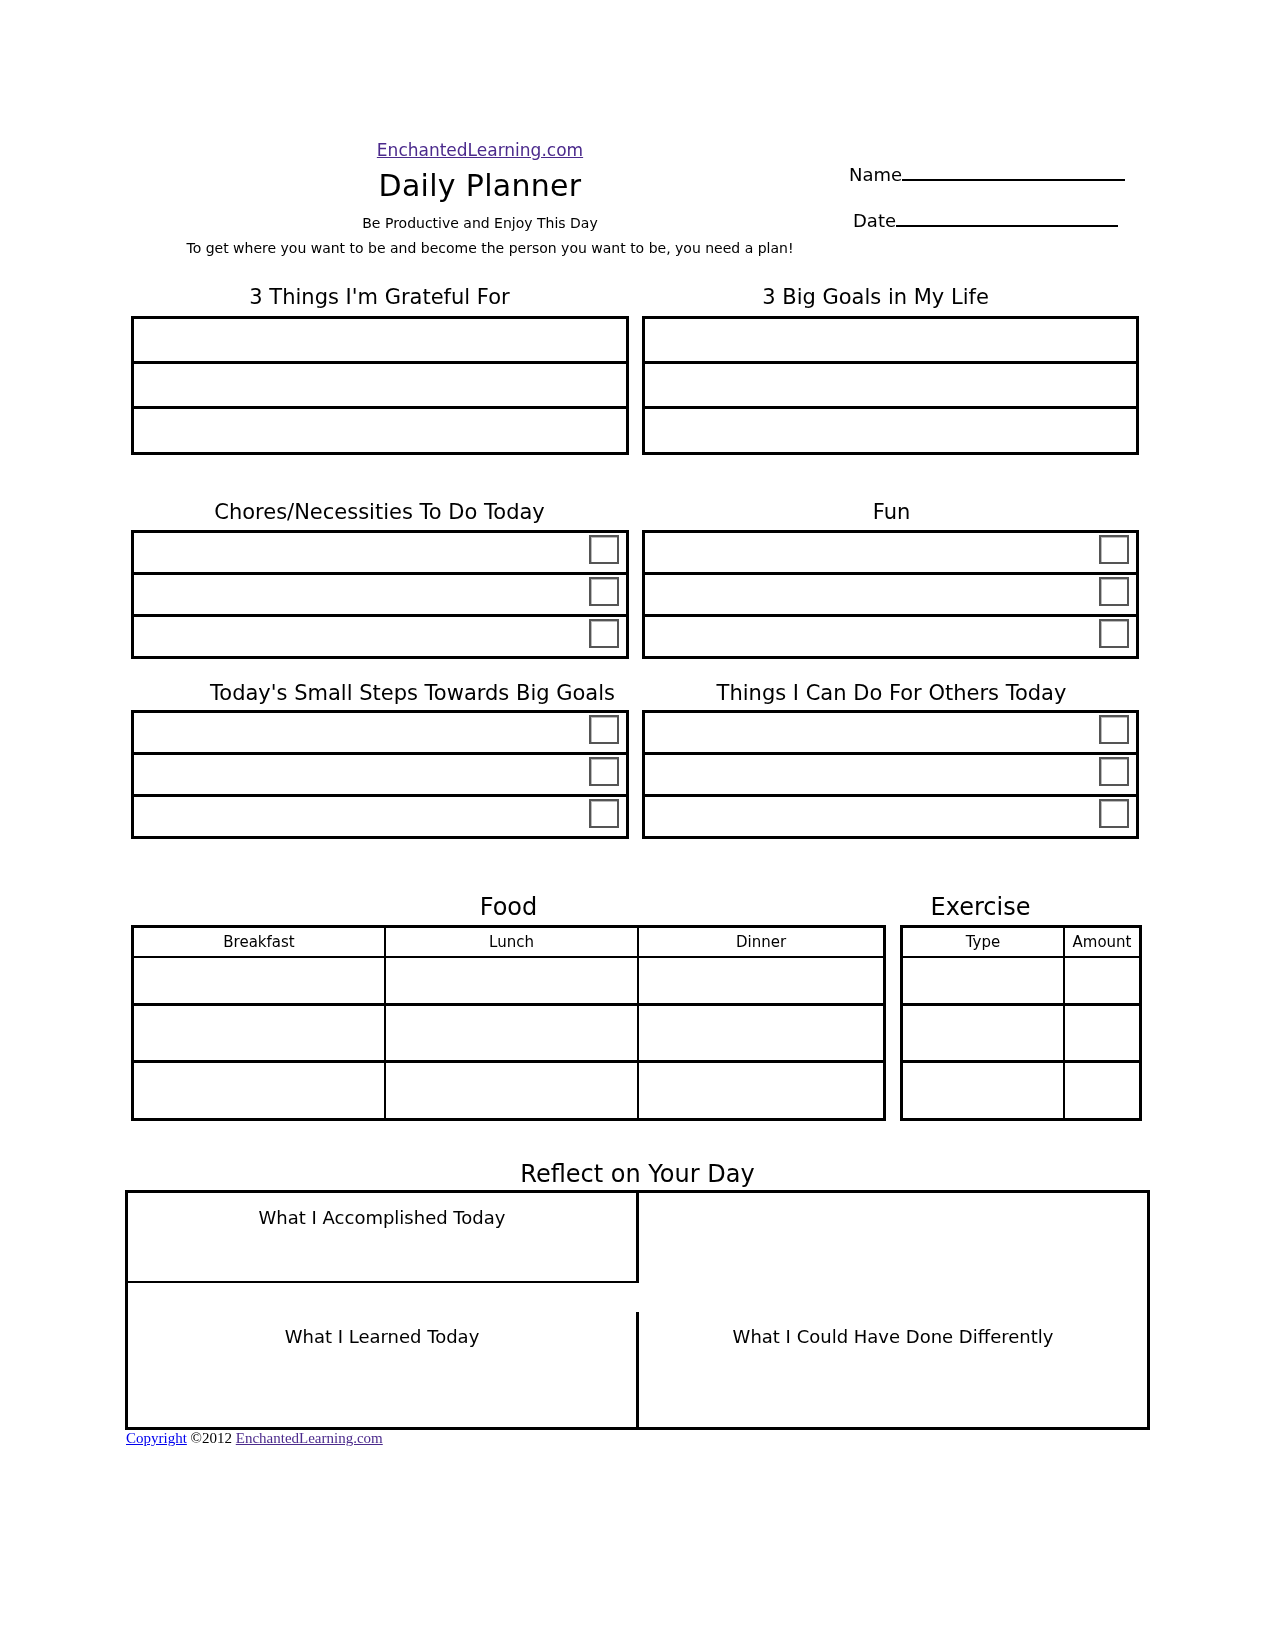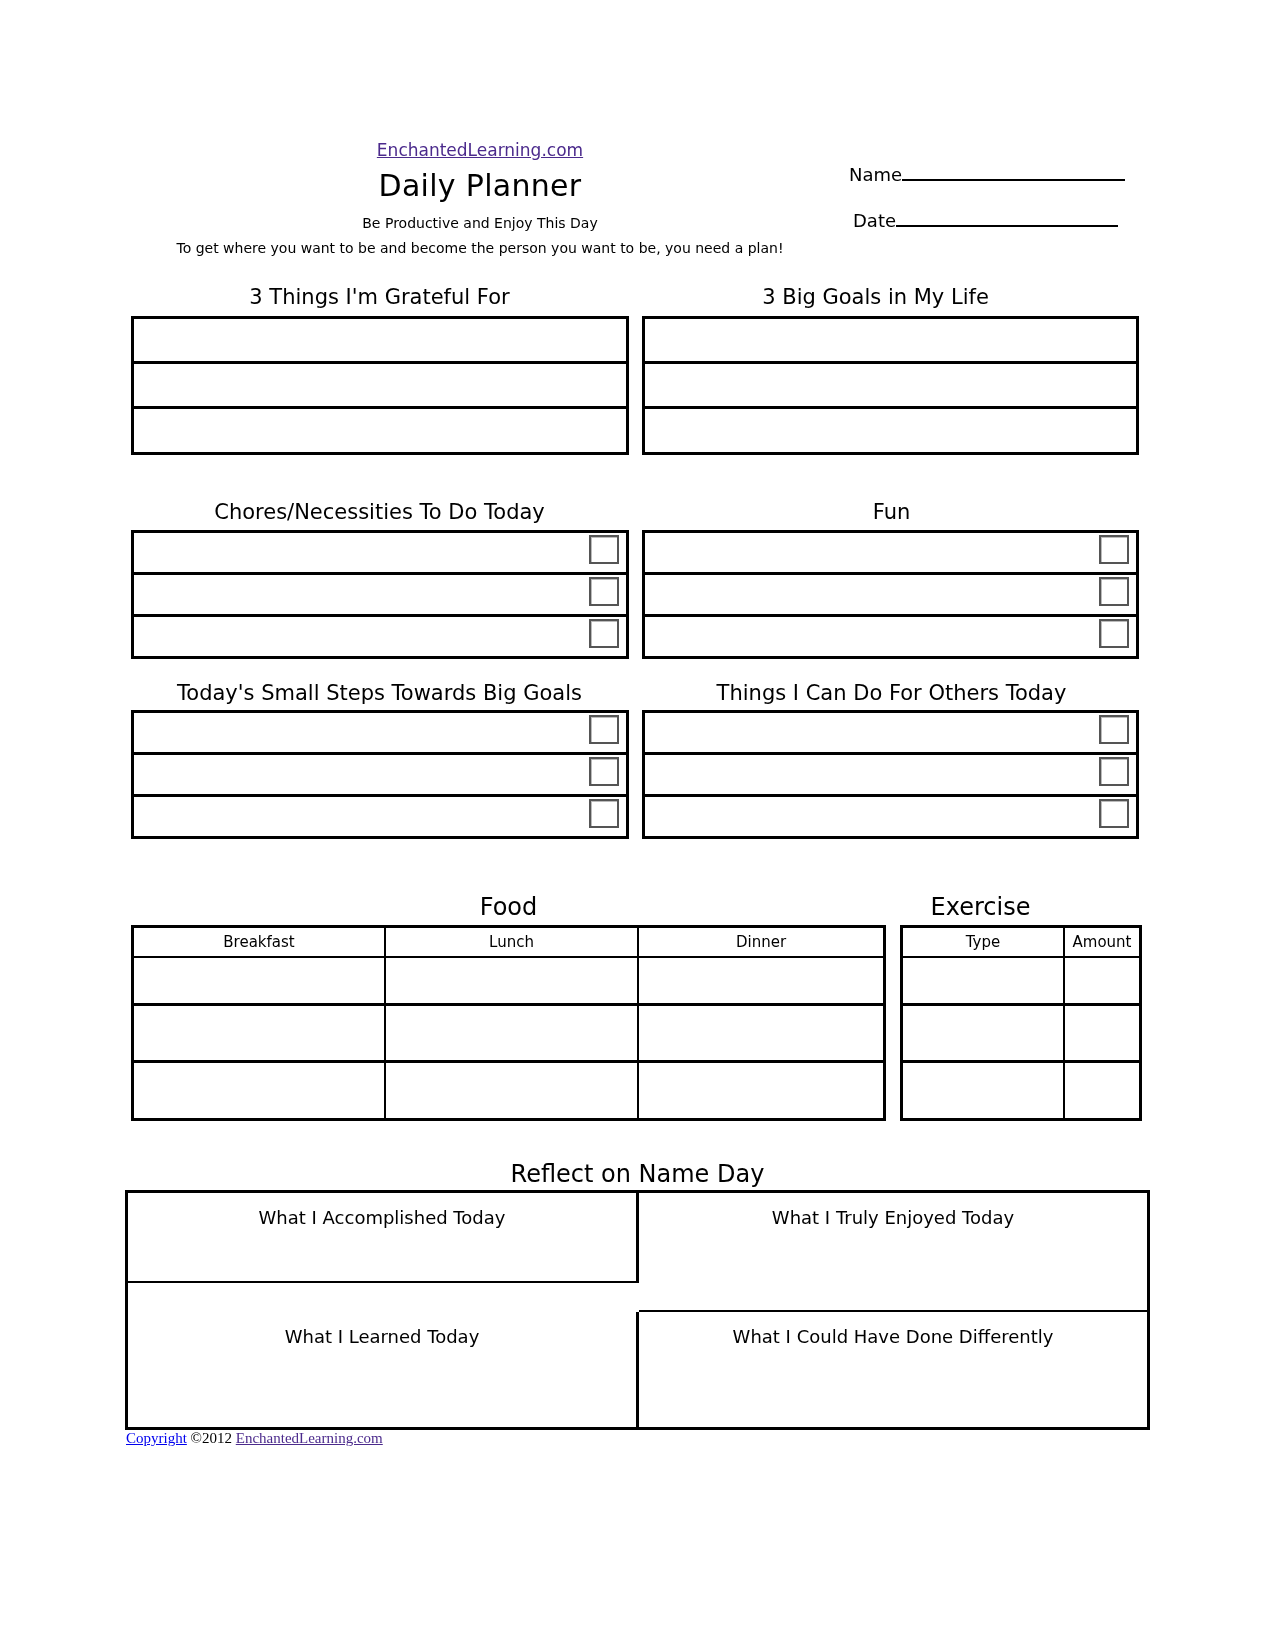--- a/index.html
+++ b/index.html
@@ -4,21 +4,21 @@
 <style>
   html, body { margin: 0; padding: 0; background: #ffffff; }
   body { width: 1275px; height: 1649px; position: relative; overflow: hidden;
          font-family: "DejaVu Sans", sans-serif; color: #000; }
   .abs { position: absolute; }
   .center { text-align: center; }
   a.site-link { color: #4b2a8c; text-decoration: underline; }
   .link-top { left: 280px; width: 400px; top: 140px; font-size: 17px; }
   .title { left: 280px; width: 400px; top: 168px; font-size: 30px; font-weight: normal; letter-spacing: 0.3px; }
   .subtitle { left: 230px; width: 500px; top: 215px; font-size: 14px; }
-  .tagline { left: 130px; width: 700px; top: 240px; font-size: 14px; }
+  .tagline { left: 140px; width: 700px; top: 240px; font-size: 14px; }
   .field { font-size: 18px; white-space: nowrap; }
   .field .line { display: inline-block; border-bottom: 2px solid #000; vertical-align: baseline; height: 1px; }
   .sec-title { font-size: 21px; text-align: center; }
   .box { position: absolute; border: 3px solid #000; box-sizing: border-box; }
   .row { position: absolute; left: 0; right: 0; border-top: 3px solid #000; }
   .cb { position: absolute; width: 30px; height: 29px; border: 2px solid #555; box-sizing: border-box;
         background: #fff; box-shadow: inset 1px 1px 0 #bbb; }
   table.grid { position: absolute; border-collapse: collapse; }
   table.grid td, table.grid th { border: 2px solid #000; padding: 0; font-weight: normal; font-size: 15px; }
   table.grid.outer { border: 3px solid #000; }
@@ -65,21 +65,21 @@
 
 <div class="abs sec-title" style="left:644px; width:495px; top:500px;">Fun</div>
 <div class="box" style="left:642px; top:530px; width:497px; height:129px;">
   <div class="row" style="top:39px;"></div>
   <div class="row" style="top:81px;"></div>
   <div class="cb" style="right:7px; top:2px;"></div>
   <div class="cb" style="right:7px; top:44px;"></div>
   <div class="cb" style="right:7px; top:86px;"></div>
 </div>
 
-<div class="abs sec-title" style="left:132px; width:495px; top:681px;">Today's Small Steps Towards Big Goals</div>
+<div class="abs sec-title" style="left:120px; width:495px; top:681px;text-align:right;">Today's Small Steps Towards Big Goals</div>
 <div class="box" style="left:131px; top:710px; width:498px; height:129px;">
   <div class="row" style="top:39px;"></div>
   <div class="row" style="top:81px;"></div>
   <div class="cb" style="right:7px; top:2px;"></div>
   <div class="cb" style="right:7px; top:44px;"></div>
   <div class="cb" style="right:7px; top:86px;"></div>
 </div>
 
 <div class="abs sec-title" style="left:644px; width:495px; top:681px;">Things I Can Do For Others Today</div>
 <div class="box" style="left:642px; top:710px; width:497px; height:129px;">
@@ -131,27 +131,24 @@
         <td style="border-top-width:3px;"></td>
         <td style="border-top-width:3px;"></td>
       </tr>
   <tr>
         <td style="border-top-width:3px;"></td>
         <td style="border-top-width:3px;"></td>
       </tr>
 </tbody>
   </table>
 
-<div class="abs sec-title" style="left:126px; width:1023px; top:1160px; font-size:24px;">Reflect on Name Day</div>
+<div class="abs sec-title" style="left:126px; width:1023px; top:1160px; font-size:24px;">Reflect on Your Day</div>
 <div class="reflect" style="left:125px; top:1190px; width:1025px; height:240px;">
   <div class="cell" style="left:0; top:0; width:511px; height:90px; border-right:3px solid #000; border-bottom:2px solid #000;">
     <span>What I Accomplished Today</span>
-  </div>
-  <div class="cell" style="left:511px; top:0; right:0; height:119px; border-bottom:2px solid #000;">
-    <span>What I Truly Enjoyed Today</span>
   </div>
   <div class="cell" style="left:0; top:119px; width:511px; bottom:0; border-right:3px solid #000;">
     <span>What I Learned Today</span>
   </div>
   <div class="cell" style="left:511px; top:119px; right:0; bottom:0;">
     <span>What I Could Have Done Differently</span>
   </div>
 </div>
 
 <div class="abs footer">

